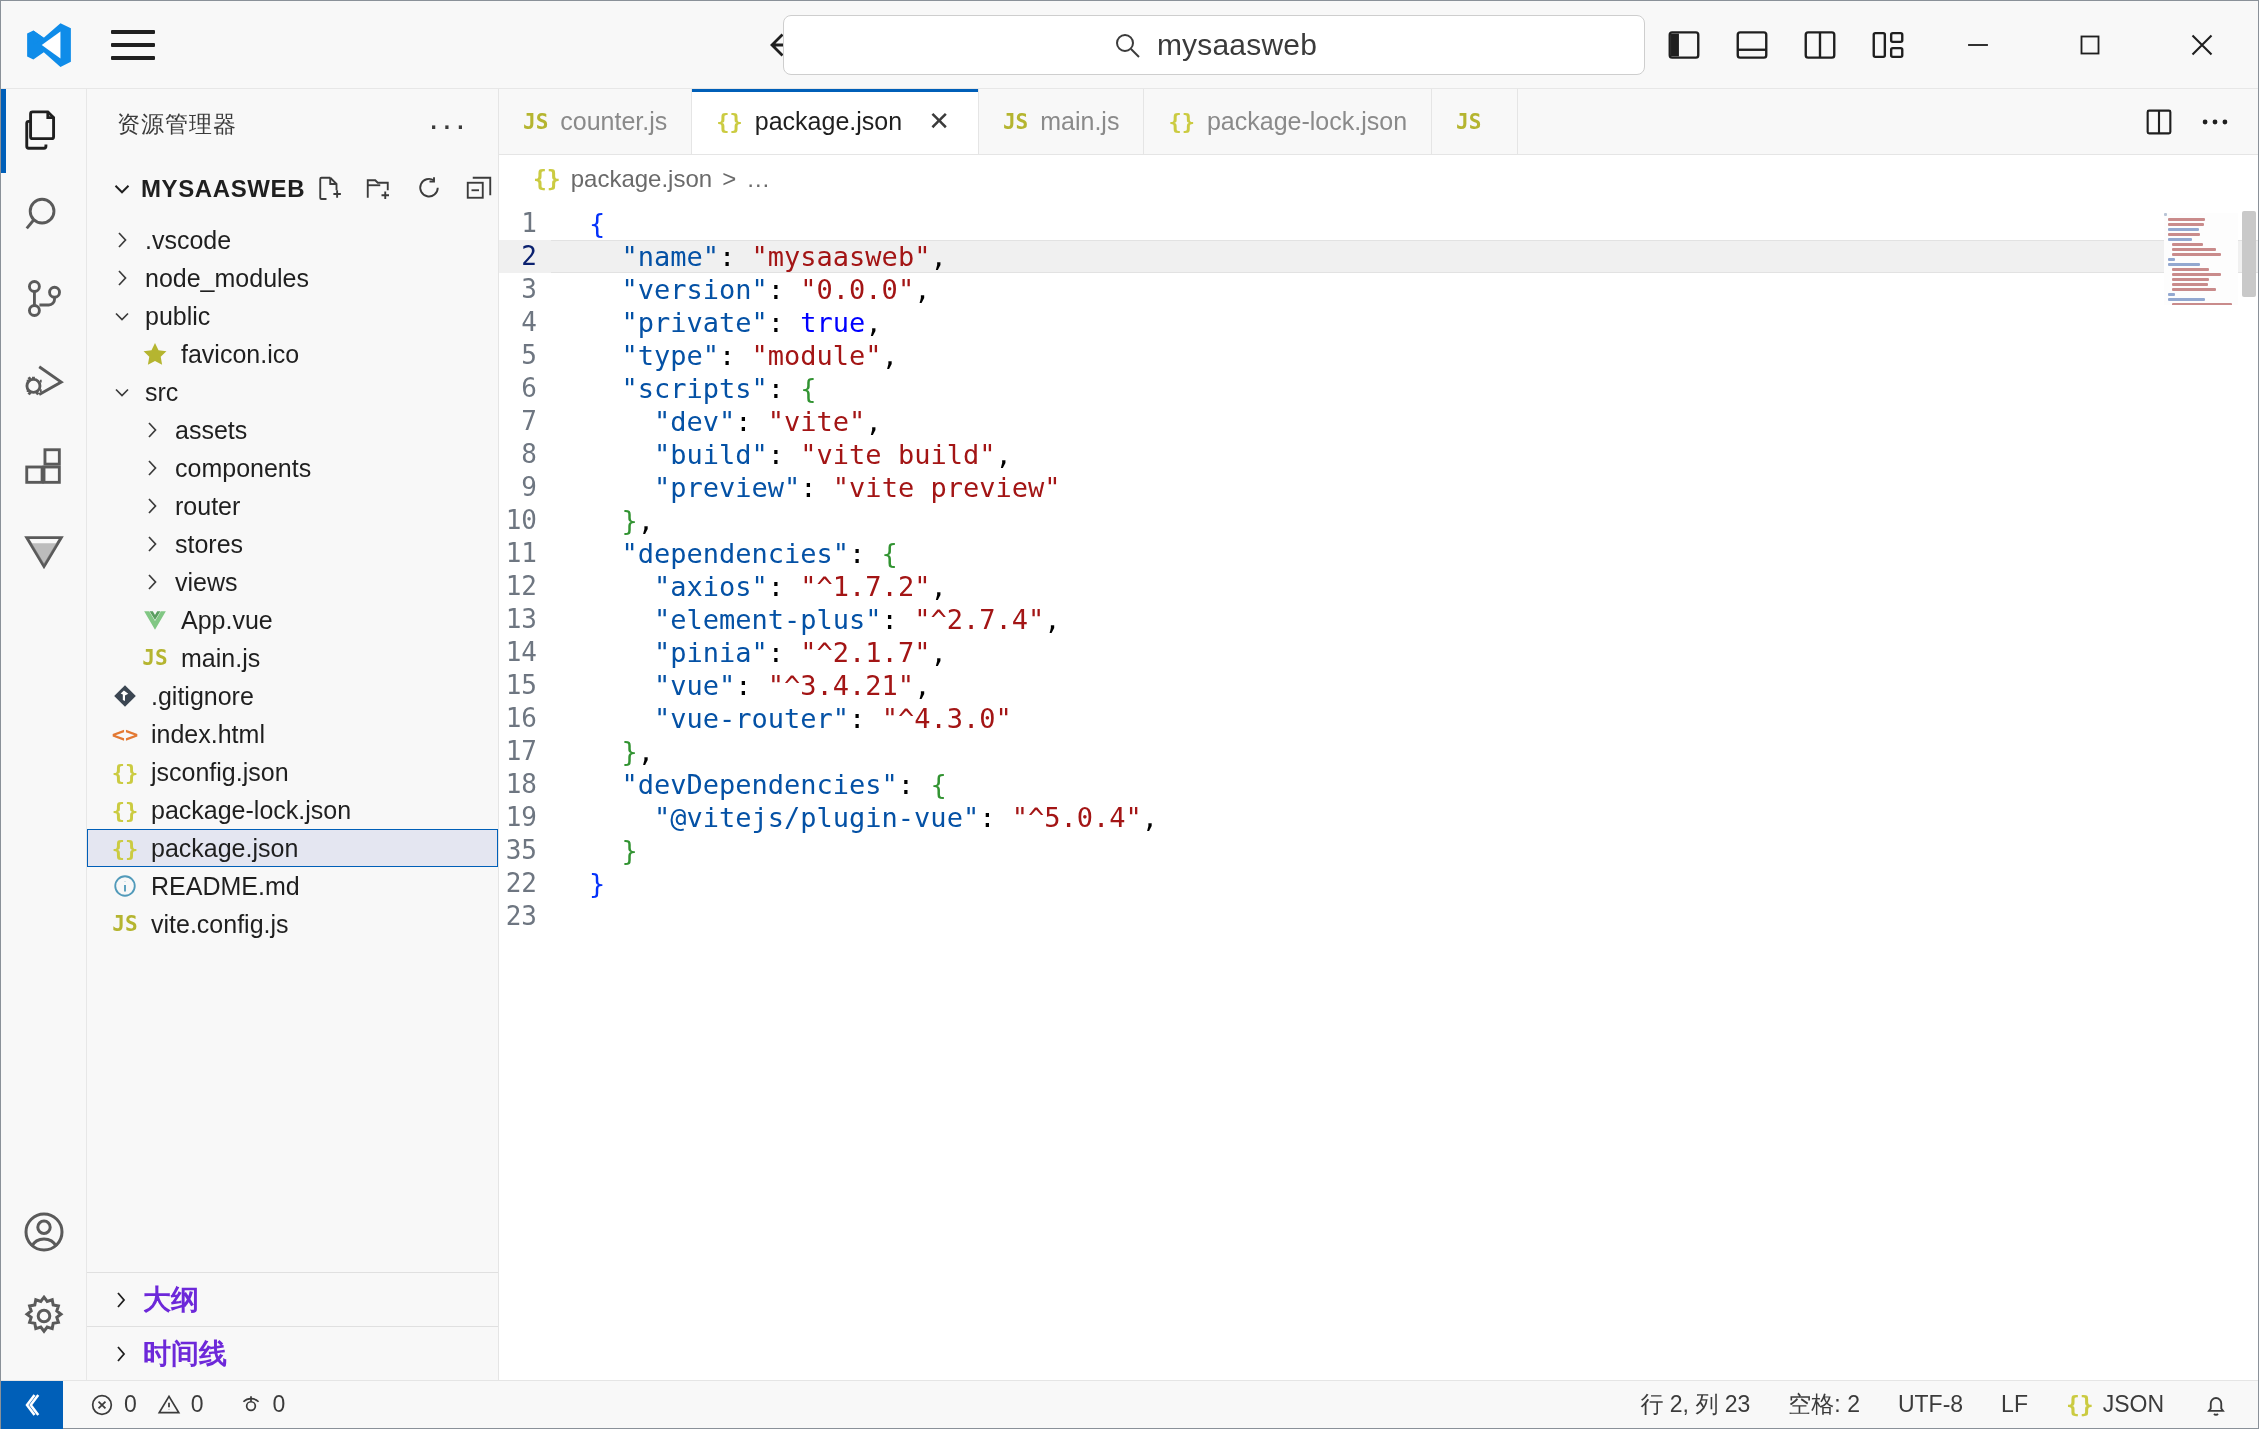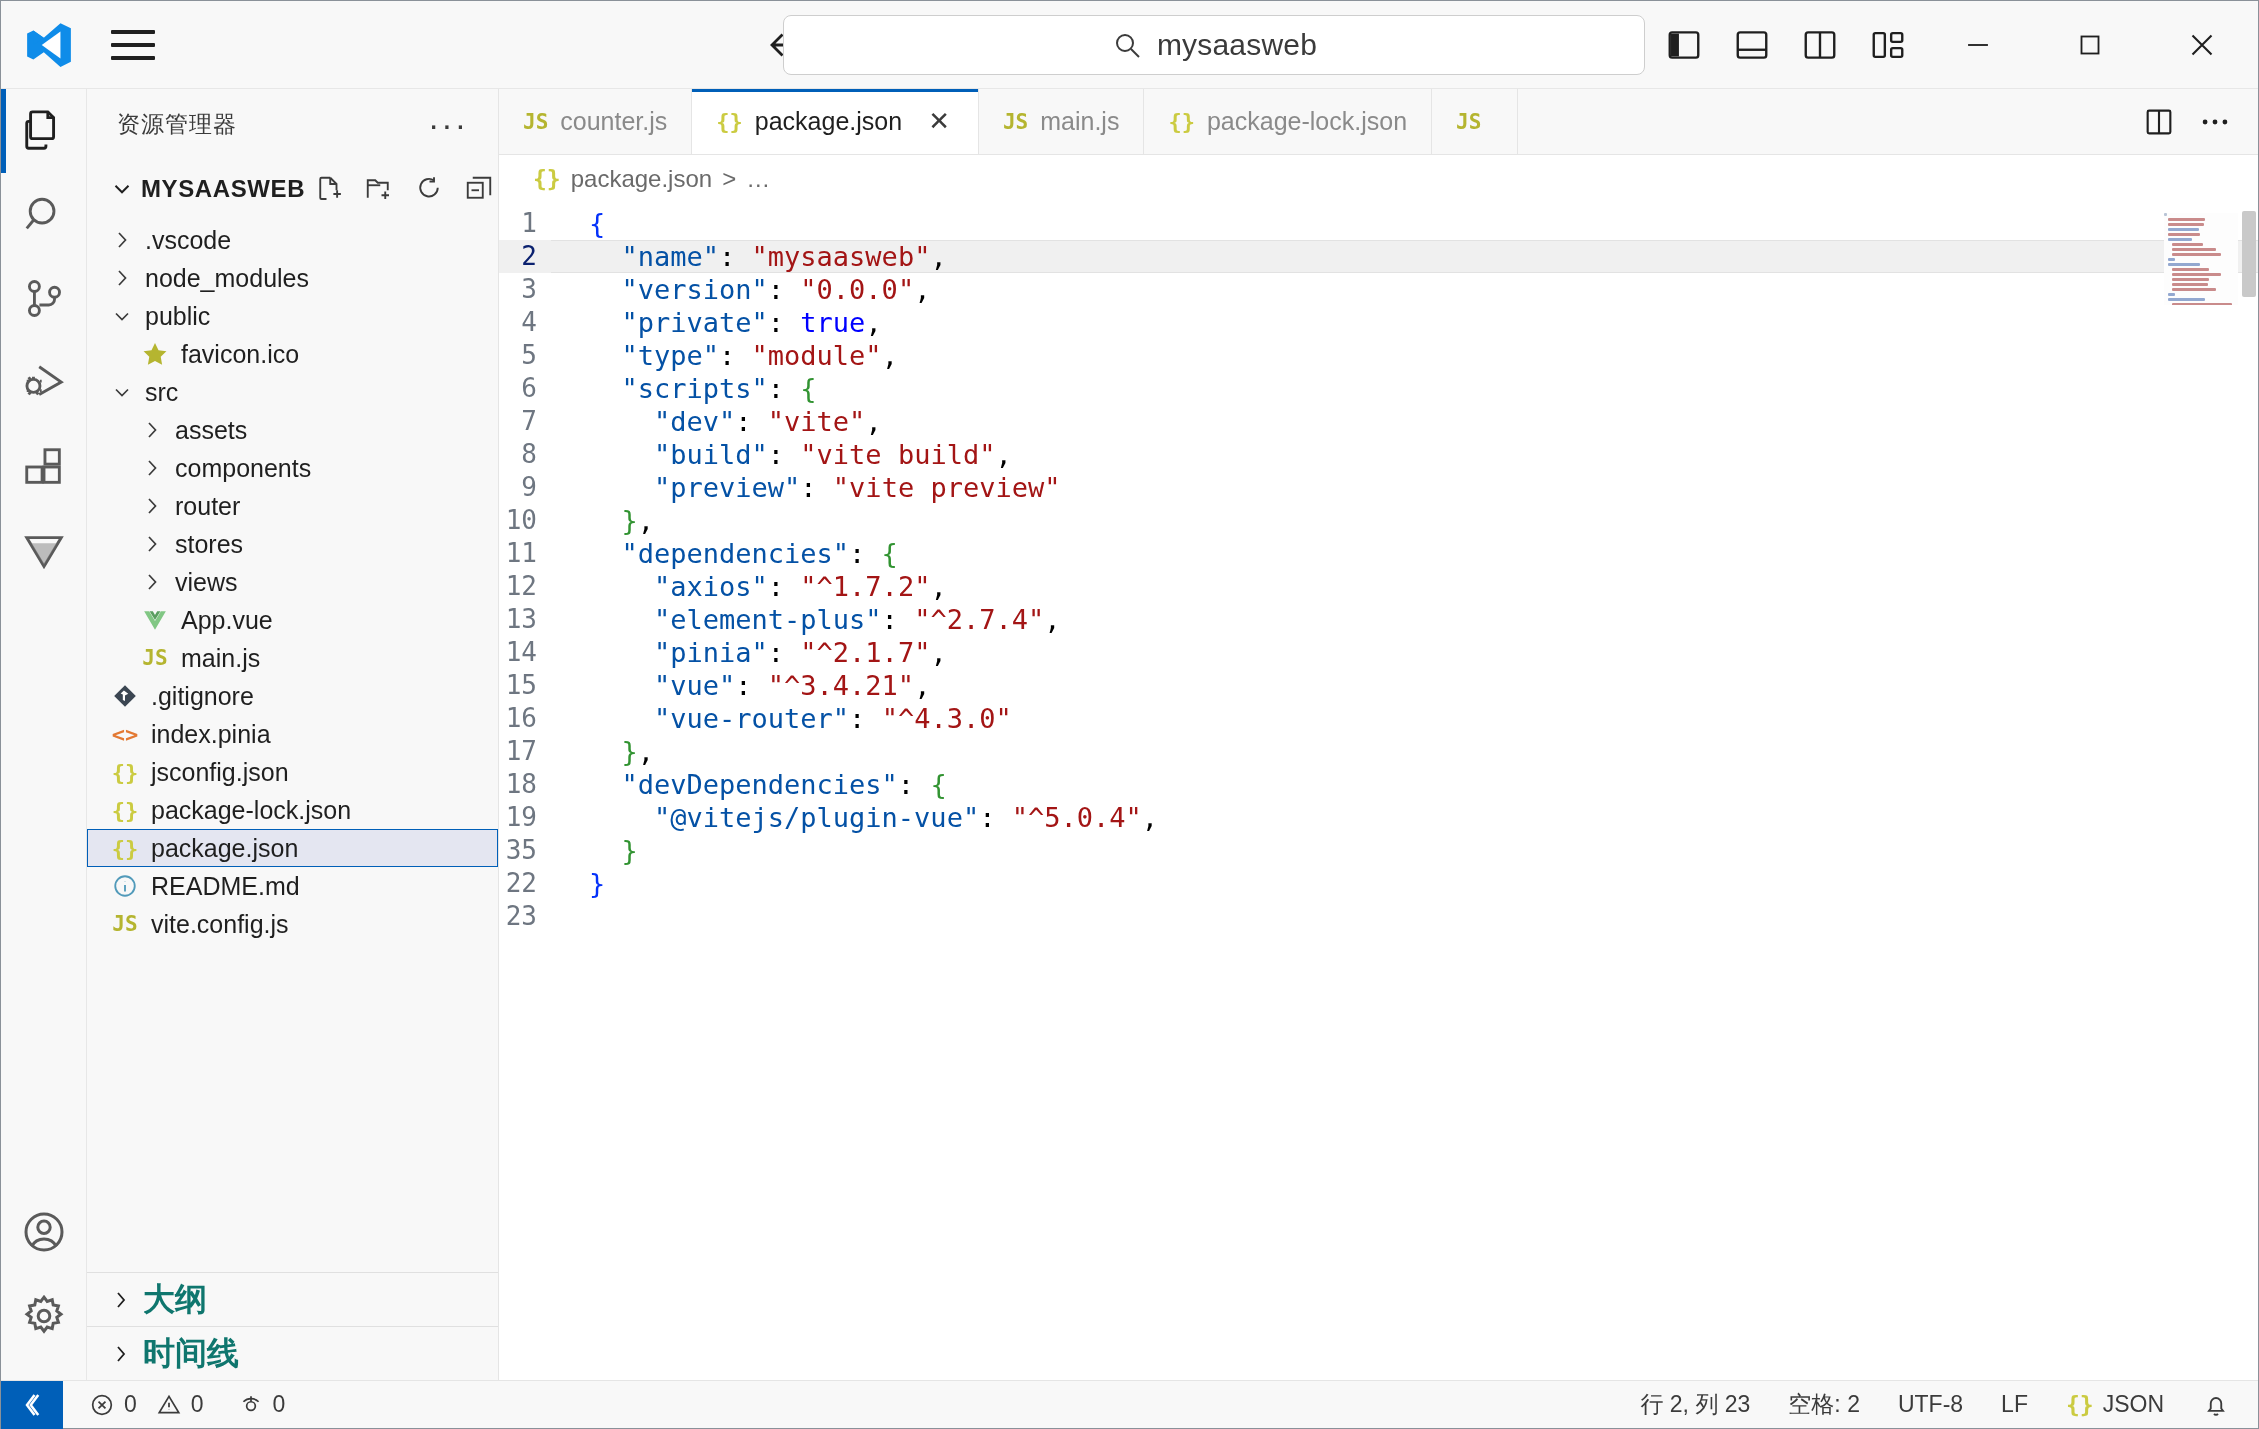--- a/index.html
+++ b/index.html
@@ -101,21 +101,21 @@
   }
   .trow.selected { background: #e4e6f1; outline: 1px solid #005fb8; outline-offset: -1px; }
   .twist { width: 34px; display: flex; align-items: center; justify-content: center; flex: 0 0 34px; }
   .ticon { width: 40px; display: flex; align-items: center; justify-content: center; flex: 0 0 40px; font-size: 21px; font-weight: bold; }
   .tlabel { padding-left: 6px; }
 
   .sb-collapsed {
     height: 54px; display: flex; align-items: center; gap: 10px;
     padding-left: 22px; border-top: 1px solid #e0e0e0; cursor: pointer;
   }
-  .sb-collapsed .cap { font-size: 32px; font-weight: bold; color: #0f766e; }
+  .sb-collapsed .cap { font-size: 28px; font-weight: bold; color: #6d28d9; }
 
   
   .editor-area { flex: 1 1 auto; display: flex; flex-direction: column; min-width: 0; background: #ffffff; }
   .tabbar {
     height: 66px; flex: 0 0 66px;
     background: #f8f8f8; display: flex; align-items: stretch;
     border-bottom: 1px solid #e5e5e5;
   }
   .tab {
     display: flex; align-items: center; gap: 12px;
@@ -503,21 +503,21 @@
                 <path d="M11 7 l4 3 -3 1.6 v5 l-2 -1 v-5 l-2 -1 Z" fill="#ffffff"></path>
               </svg>
             </span>
             <span class="tlabel">.gitignore</span>
           </div>
           <div class="trow">
             <span style="display:inline-block;width:18px;flex:0 0 18px"></span>
             <span class="ticon">
               <span style="font-family:'DejaVu Sans Mono',monospace;font-weight:bold;color:#e37933;font-size:22px">&lt;&gt;</span>
             </span>
-            <span class="tlabel">index.pinia</span>
+            <span class="tlabel">index.html</span>
           </div>
           <div class="trow">
             <span style="display:inline-block;width:18px;flex:0 0 18px"></span>
             <span class="ticon">
               <span style="font-family:'DejaVu Sans Mono',monospace;font-weight:bold;color:#cbcb41;font-size:22px">{}</span>
             </span>
             <span class="tlabel">jsconfig.json</span>
           </div>
           <div class="trow">
             <span style="display:inline-block;width:18px;flex:0 0 18px"></span>

